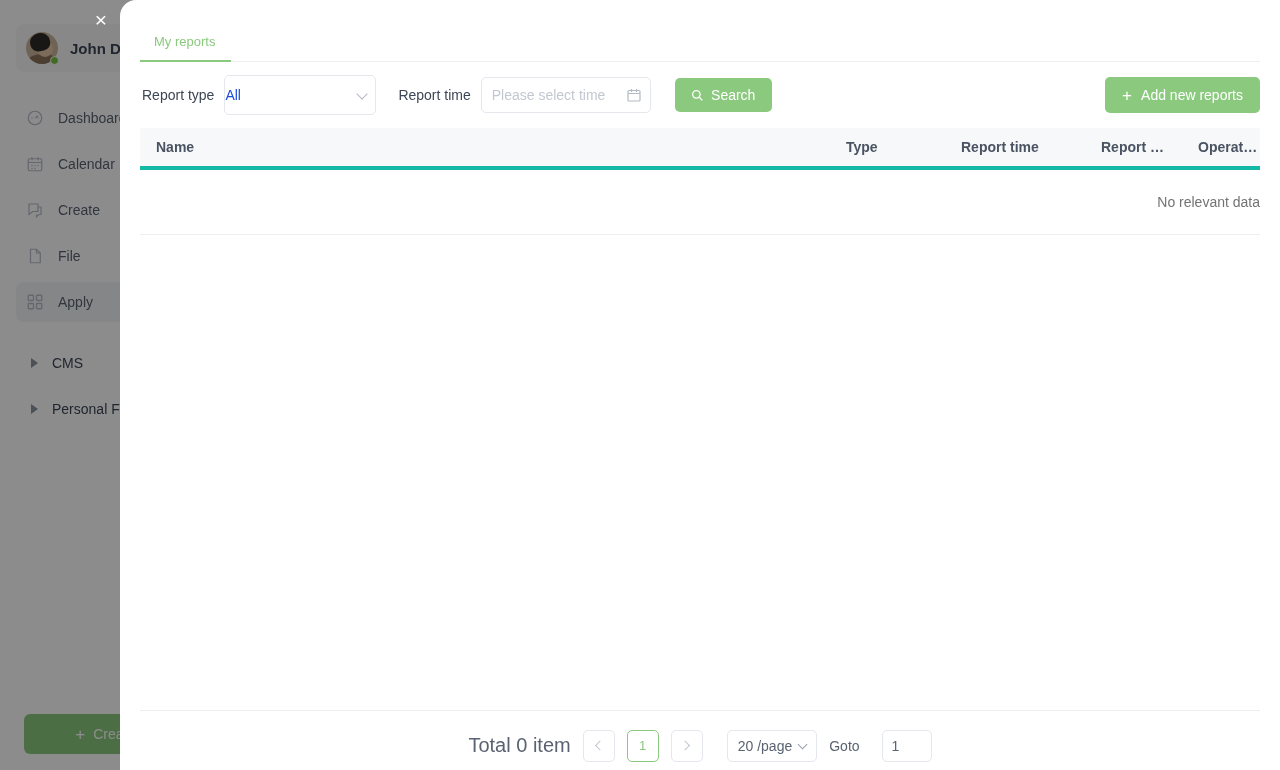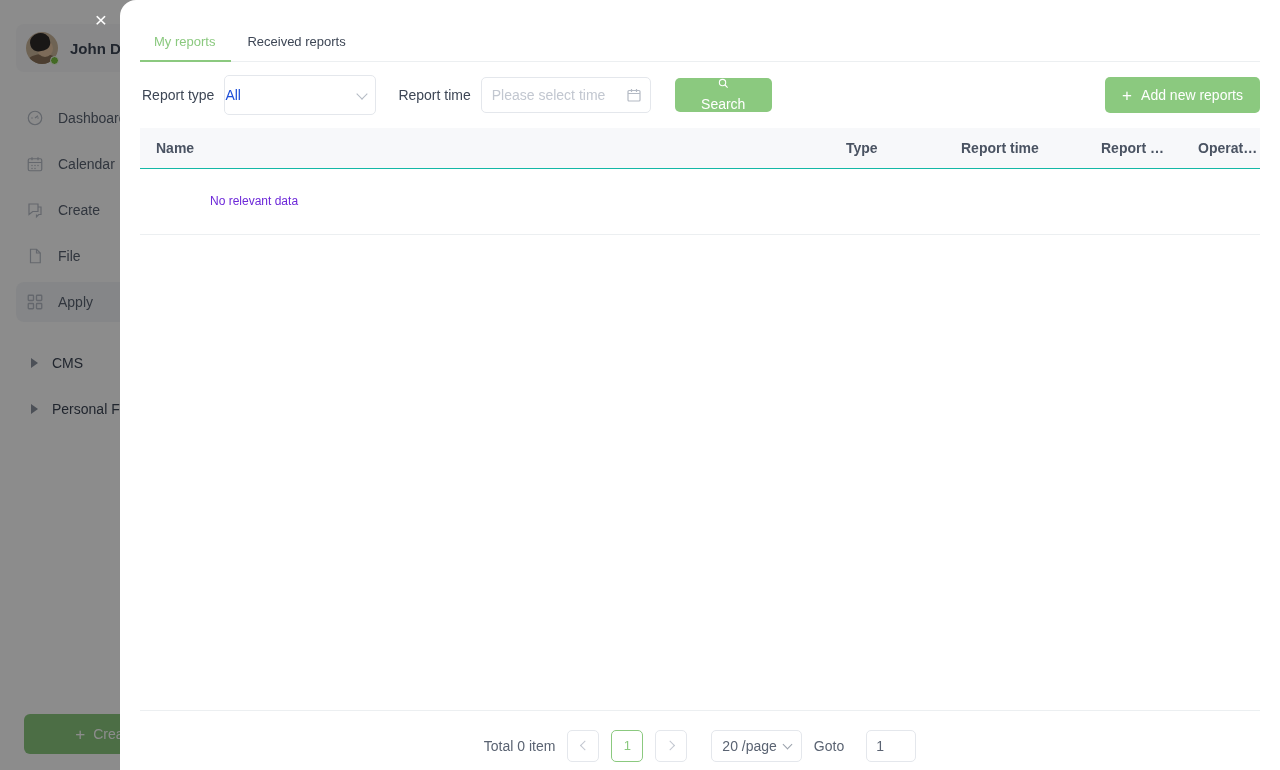--- a/index.html
+++ b/index.html
@@ -165,60 +165,60 @@
     border: 1px solid #e4e7ec; border-radius: 5px;
     display: flex; align-items: center; padding: 0 30px 0 10px;
     font-size: 14px; color: #c2c7d0; background: #fff; text-align: right;
   }
   .cal-icon { position: absolute; right: 8px; top: 9px; width: 16px; height: 16px; color: #b4bac4; }
   .cal-icon svg { display: block; }
   .btn-search {
     margin-left: 24px; width: 97px; height: 34px;
     background: #8bc97f; border: none; border-radius: 5px;
     color: #fff; font-size: 14px; font-family: inherit;
-    display: flex; align-items: center; justify-content: center; gap: 7px; flex-direction: column;
+    display: flex; align-items: center; justify-content: center; gap: 7px;
   }
   .btn-search svg { display: block; }
   .btn-add {
     position: absolute; right: 0; top: 15px;
     height: 36px; padding: 0 17px;
     background: #8bc97f; border: none; border-radius: 5px;
     color: #fff; font-size: 14px; font-family: inherit;
     display: flex; align-items: center; justify-content: center; gap: 9px;
   }
 
   
   .table { width: 100%; border-collapse: collapse; table-layout: fixed; }
   .table thead th {
     background: #f7f8fa; height: 40px;
     font-size: 14px; font-weight: bold; color: #4a5362;
     text-align: left; padding: 0 16px;
-    border-bottom: 1px solid #14b8a6;
+    border-bottom: 4px solid #14b8a6;
     white-space: nowrap; overflow: hidden; text-overflow: ellipsis;
   }
   .table thead th.c-name { width: 690px; }
   .table thead th.c-type { width: 115px; }
   .table thead th.c-time { width: 140px; }
   .table thead th.c-rep  { width: 97px; }
   .table thead th.c-op   { width: 78px; padding-right: 0; }
   .empty-cell {
-    height: 66px; text-align: left;
-    font-size: 12px; color: #6d28d9;
+    height: 66px; text-align: right;
+    font-size: 14px; color: #737373;
     border-bottom: 1px solid #eceff1;
     padding-left: 70px;
   }
 
   
   .drawer-footer {
     position: absolute; left: 20px; right: 20px; bottom: 0;
     height: 70px; border-top: 1px solid #eceff1;
     display: flex; align-items: center; justify-content: center; gap: 0;
   }
   .pager { display: flex; align-items: center; gap: 12px; }
-  .total-text { font-size: 14px; color: #5a6372; margin-right: 0; white-space: nowrap; }
+  .total-text { font-size: 20px; color: #5a6372; margin-right: 0; white-space: nowrap; }
   .pg-btn {
     width: 32px; height: 32px; border: 1px solid #e4e7ec; border-radius: 5px;
     background: #fff; color: #c2c7d0; font-size: 13px; font-family: inherit;
     display: flex; align-items: center; justify-content: center;
   }
   .pg-btn.current { border-color: #8bc97f; color: #8bc97f; }
   .arrow-l, .arrow-r {
     width: 7px; height: 7px;
     border-top: 1.5px solid #c2c7d0; border-left: 1.5px solid #c2c7d0;
   }
@@ -336,21 +336,20 @@
 </div>
 
 <div id="overlay"></div>
 <button id="close-btn">×</button>
 
 <div id="drawer">
  <div class="drawer-inner">
 
   <div class="tabs">
     <button class="tab active">My reports</button>
-    <button class="tab">Received reports</button>
   </div>
 
   <div class="filter-bar">
     <span class="field-label">Report type</span>
     <div class="select-box">
       <span>All</span>
       <span class="chev"></span>
     </div>
 
     <span class="spacer-lg"></span>

